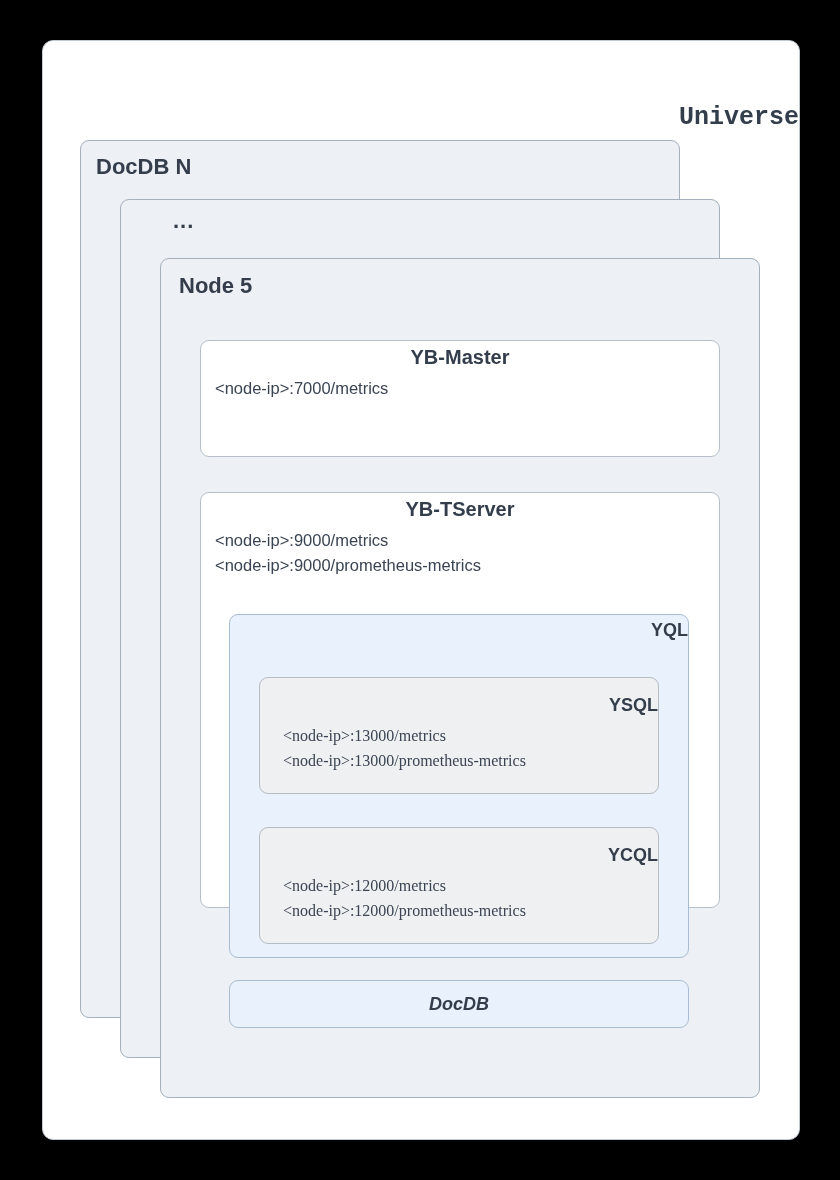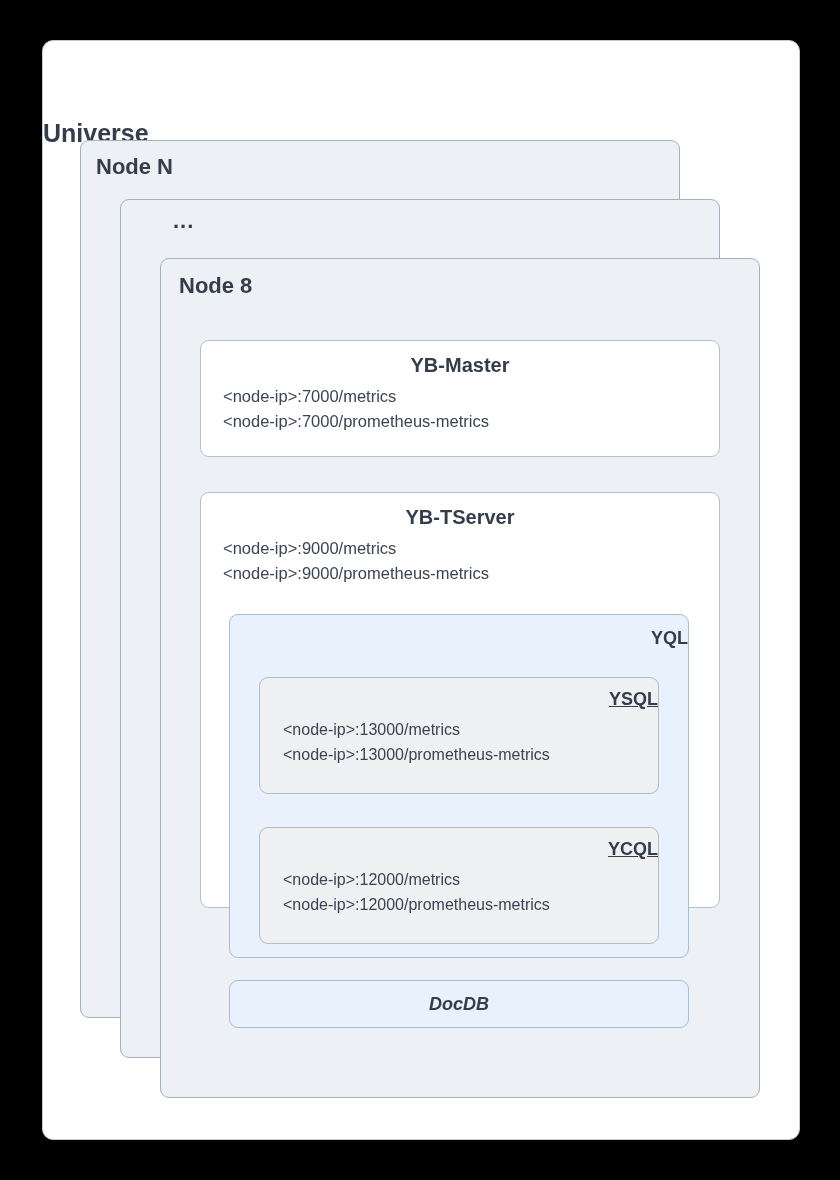--- a/index.html
+++ b/index.html
@@ -13,23 +13,24 @@
   }
   .box { position: absolute; box-sizing: border-box; border-radius: 9px; }
 
   .universe {
     left: 42px; top: 40px; width: 758px; height: 1100px;
     background: var(--universe-fill, #fff);
     border: 1.5px solid var(--universe-border, #c2cad3);
     border-radius: 11px;
   }
   .universe-title {
-    position: absolute; left: 0; top: 78px; width: 100%;
-    text-align: left; font-weight: 700; font-size: 25px;
+    position: absolute; left: 0; top: 62px; width: 100%;
+    text-align: right; font-weight: 700; font-size: 25px;
     color: var(--title-text, #333d4b);
+    font-family: Liberation Mono, monospace;
   }
 
   .node {
     background: var(--node-fill, #edf0f4);
     border: 1.5px solid var(--node-border, #a5b0bd);
   }
   .node-n   { left: 80px;  top: 140px; width: 600px; height: 878px; }
   .node-mid { left: 120px; top: 199px; width: 600px; height: 859px; }
   .node-1   { left: 160px; top: 258px; width: 600px; height: 840px; }
 
@@ -47,74 +48,73 @@
 
   .service {
     background: var(--service-fill, #fff);
     border: 1.5px solid var(--service-border, #b7c0ca);
   }
   .yb-master  { left: 200px; top: 340px; width: 520px; height: 117px; }
   .yb-tserver { left: 200px; top: 492px; width: 520px; height: 416px; }
 
   .box-title {
     text-align: center; font-weight: 700; font-size: 20px;
-    margin-top: 13px; color: var(--title-text, #333d4b);
+    margin-top: 5px; color: var(--title-text, #333d4b);
   }
   .box-lines {
-    margin: 7px 0 0 22px;
+    margin: 7px 0 0 14px;
     font-size: 16.5px; line-height: 25px;
     color: var(--body-text, #3b4453);
   }
 
   .api {
     background: var(--api-fill, #e8f1fc);
     border: 1.5px solid var(--api-border, #a9bdd2);
   }
   .yql { left: 28px; top: 121px; width: 460px; height: 344px; }
   .yql .box-title, .sql .box-title, .docdb-title { font-size: 18px; text-align: right; }
 
   .sql {
     background: var(--sql-fill, #eef0f2);
     border: 1.5px solid var(--sql-border, #b4bcc4);
   }
   .ysql { left: 29px; top: 62px;  width: 400px; height: 117px; }
   .ycql { left: 29px; top: 212px; width: 400px; height: 117px; }
-  .sql .box-title { margin-top: 11px; text-decoration: underline; }
-  .sql .box-lines { margin-top: 7px; margin-left: 23px; font-size: 16px; }
+  .sql .box-title { margin-top: 17px; }
+  .sql .box-lines { margin-top: 7px; margin-left: 23px; font-size: 16px; font-family: Liberation Serif, serif; }
 
   .docdb { left: 28px; top: 487px; width: 460px; height: 48px;
            display: flex; align-items: center; justify-content: center; font-style: italic; }
   .docdb-title { font-weight: 700; color: var(--title-text, #333d4b); }
 </style>
 </head>
 <body>
 
 <div class="canvas">
 
   <div class="box universe">
     <div class="universe-title">Universe</div>
   </div>
 
   <div class="box node node-n">
-    <div class="node-label">Node N</div>
+    <div class="node-label">DocDB N</div>
   </div>
 
   <div class="box node node-mid">
     <div class="ellipsis-label">...</div>
   </div>
 
   <div class="box node node-1">
-    <div class="node-label node1-label">Node 8</div>
+    <div class="node-label node1-label">Node 5</div>
   </div>
 
   <div class="box service yb-master">
     <div class="box-title">YB-Master</div>
     <div class="box-lines">
       <div>&lt;node-ip&gt;:7000/metrics</div>
-      <div>&lt;node-ip&gt;:7000/prometheus-metrics</div>
     </div>
   </div>
 
   <div class="box service yb-tserver">
     <div class="box-title">YB-TServer</div>
     <div class="box-lines">
       <div>&lt;node-ip&gt;:9000/metrics</div>
       <div>&lt;node-ip&gt;:9000/prometheus-metrics</div>
     </div>
 

